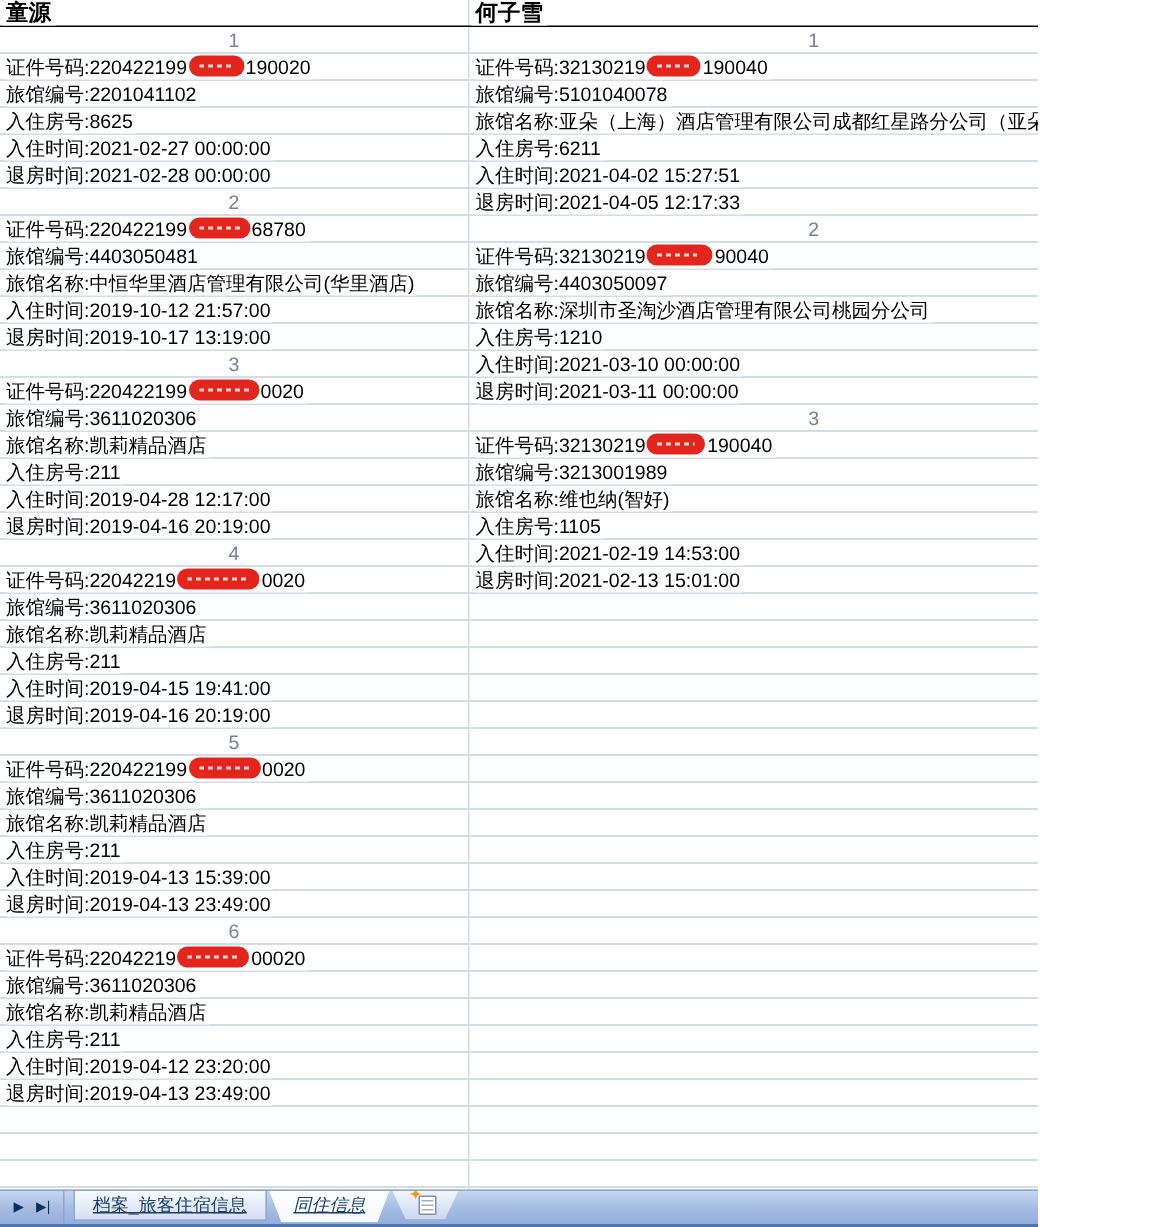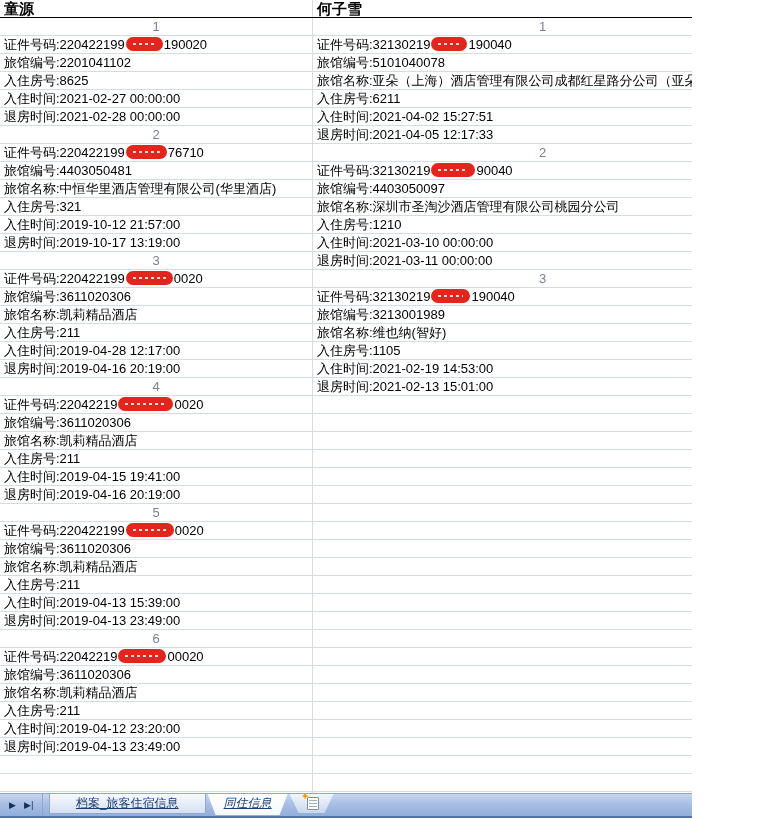--- a/index.html
+++ b/index.html
@@ -60,21 +60,21 @@
   }
   .nav-icon{
     font-size:9px;color:#10305c;line-height:20px;padding:0 4px;cursor:default;
     font-family:"DejaVu Sans",sans-serif;
   }
   .tab{
     position:relative;height:20px;line-height:19px;font-size:12px;color:var(--tabtext);
     text-decoration:underline;white-space:nowrap;cursor:default;
   }
   .tab.plain{
-    margin-left:6px;padding:0 26px;
+    margin-left:6px;padding:0 12px;
     background:linear-gradient(180deg,#f8fbff 0%,#d4dff1 100%);
     border:1px solid #94a9c9;border-top:none;
   }
   .tab.active{
     margin-left:2px;padding:0 16px;height:21px;z-index:2;
     background:linear-gradient(180deg,#ffffff 0%,#f4f8fe 100%);
     clip-path:polygon(0 0,100% 0,calc(100% - 8px) 100%,8px 100%);
     font-style:italic;
   }
   .tab.newsheet{
@@ -120,25 +120,24 @@
     </div>
     <div class="row"><span class="ct">旅馆编号:2201041102</span></div>
     <div class="row"><span class="ct">入住房号:8625</span></div>
     <div class="row"><span class="ct">入住时间:2021-02-27 00:00:00</span></div>
     <div class="row"><span class="ct">退房时间:2021-02-28 00:00:00</span></div>
   </div>
 
   <div class="record">
     <div class="row num"><span>2</span></div>
     <div class="row">
-      <span class="ct"><span>证件号码:220422199</span><span class="chip" style="width: 41px;"></span><span>76710</span></span>
+      <span class="ct"><span>证件号码:220422199</span><span class="chip" style="width: 41px;"></span><span>68780</span></span>
     </div>
     <div class="row"><span class="ct">旅馆编号:4403050481</span></div>
     <div class="row"><span class="ct">旅馆名称:中恒华里酒店管理有限公司(华里酒店)</span></div>
-    <div class="row"><span class="ct">入住房号:321</span></div>
     <div class="row"><span class="ct">入住时间:2019-10-12 21:57:00</span></div>
     <div class="row"><span class="ct">退房时间:2019-10-17 13:19:00</span></div>
   </div>
 
   <div class="record">
     <div class="row num"><span>3</span></div>
     <div class="row">
       <span class="ct"><span>证件号码:220422199</span><span class="chip" style="width: 47px;"></span><span>0020</span></span>
     </div>
     <div class="row"><span class="ct">旅馆编号:3611020306</span></div>

